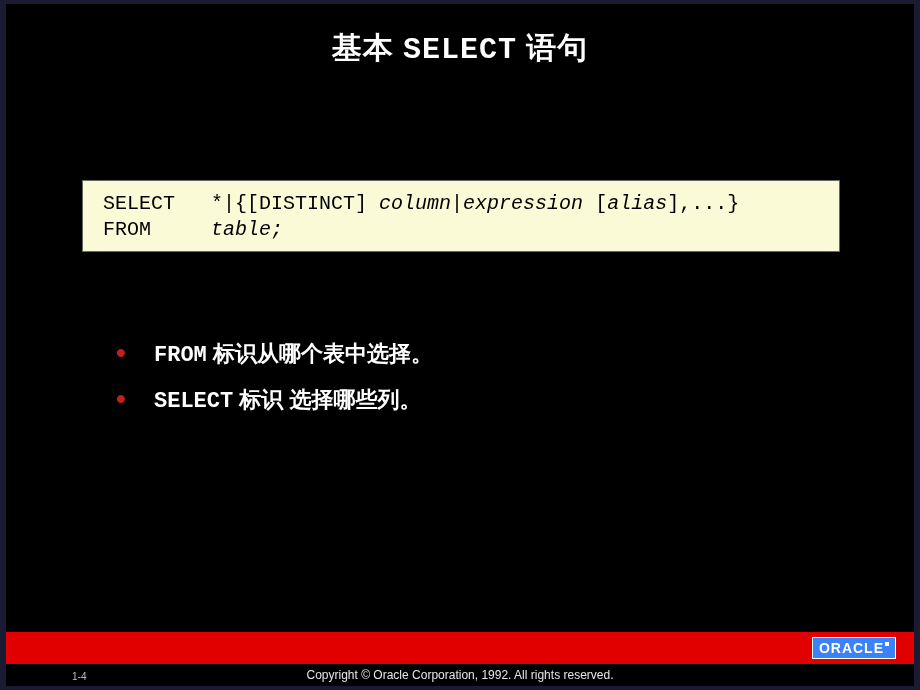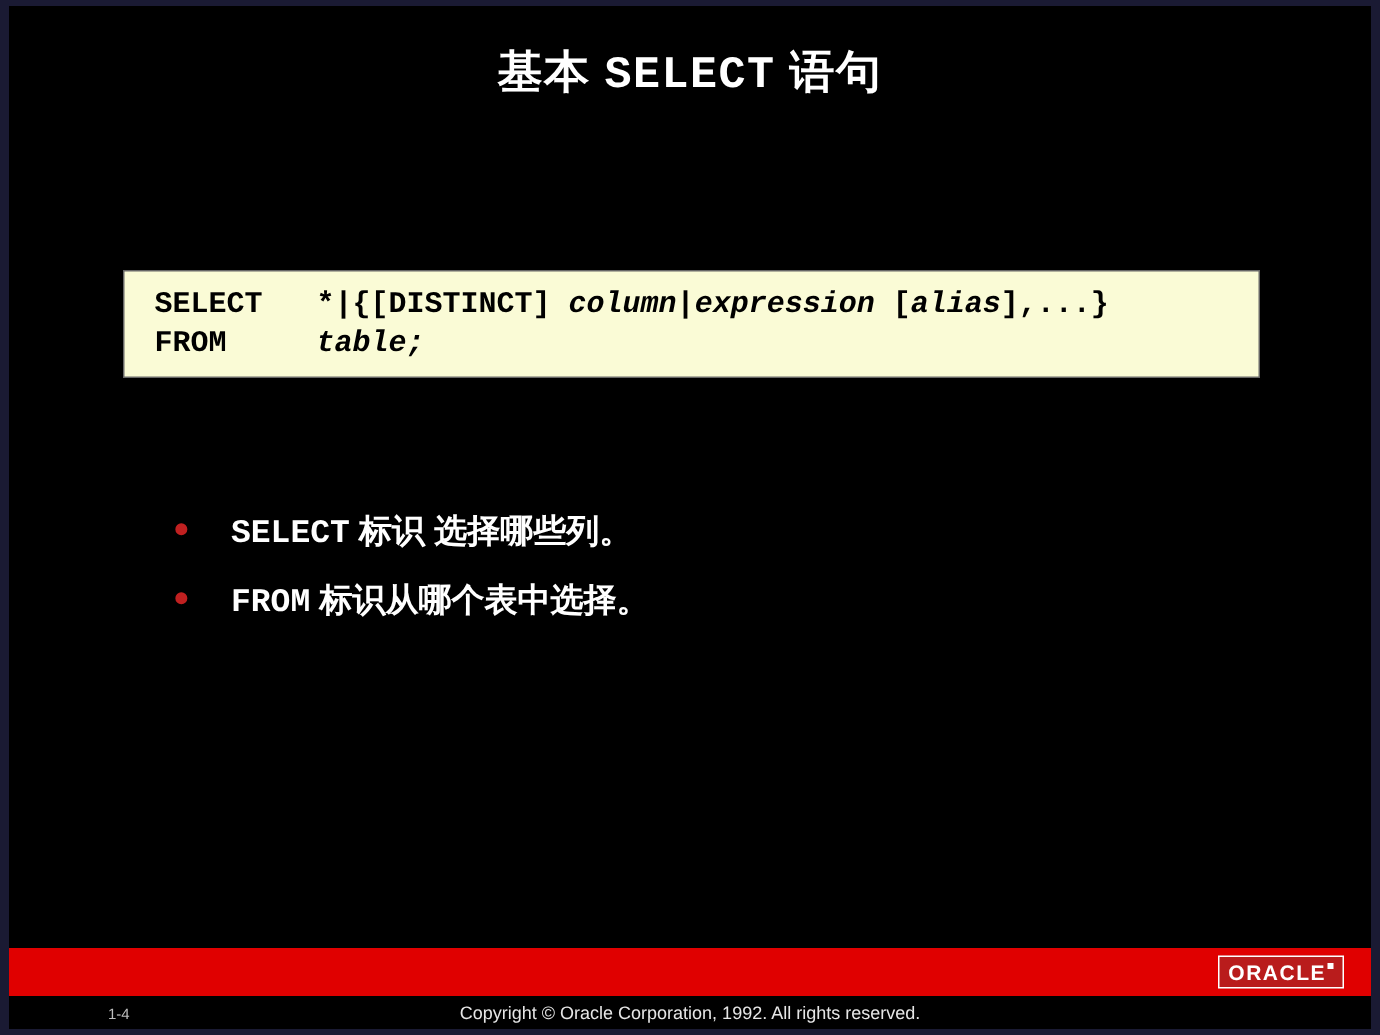--- a/index.html
+++ b/index.html
@@ -24,21 +24,21 @@
   .title .mono { font-family: "Courier New", Courier, monospace; }
 
   .codebox {
     position: absolute;
     left: 76px; top: 176px;
     width: 758px; height: 72px;
     background: #fafbd6;
     border: 1px solid #666;
     font-family: "Courier New", Courier, monospace;
     font-size: 20px;
-    font-weight: bold;
+    font-weight: normal;
     color: #000;
     padding: 10px 16px 10px 20px;
     line-height: 1.3;
     white-space: pre;
   }
   .codebox .em { font-style: italic; }
 
   .bullets {
     position: absolute;
     left: 110px; top: 328px;
@@ -71,21 +71,21 @@
     background: #000;
   }
 
   .logo {
     position: absolute;
     right: 18px;
     bottom: 27px;
     height: 22px;
     display: flex;
     align-items: center;
-    background: #b91c1c;
+    background: #3b82f6;
     border: 1px solid #fff;
     padding: 1px 6px;
     font-family: Arial, sans-serif;
     font-weight: bold;
     font-size: 14px;
     letter-spacing: 1px;
     color: #fff;
   }
   .logo .dot {
     width: 4px; height: 4px; background: #fff; margin-left: 1px;
@@ -113,24 +113,24 @@
 
   <div class="title">
     <span>基本 </span><span class="mono">SELECT</span><span> 语句</span>
   </div>
 
   <div class="codebox"><span>SELECT</span><span>   </span><span>*|{[DISTINCT] </span><span class="em">column</span><span>|</span><span class="em">expression</span><span> [</span><span class="em">alias</span><span>],...}</span>
 <span>FROM</span><span>     </span><span class="em">table;</span></div>
 
   <ul class="bullets">
     <li>
-      <span class="mono">SELECT</span><span> 标识 选择哪些列。</span>
+      <span class="mono">FROM</span><span> 标识从哪个表中选择。</span>
     </li>
     <li>
-      <span class="mono">FROM</span><span> 标识从哪个表中选择。</span>
+      <span class="mono">SELECT</span><span> 标识 选择哪些列。</span>
     </li>
   </ul>
 
   <div class="band-red"></div>
   <div class="band-black"></div>
 
   <div class="logo">
     <span>ORACLE</span>
       <span class="dot"></span>
   </div>

